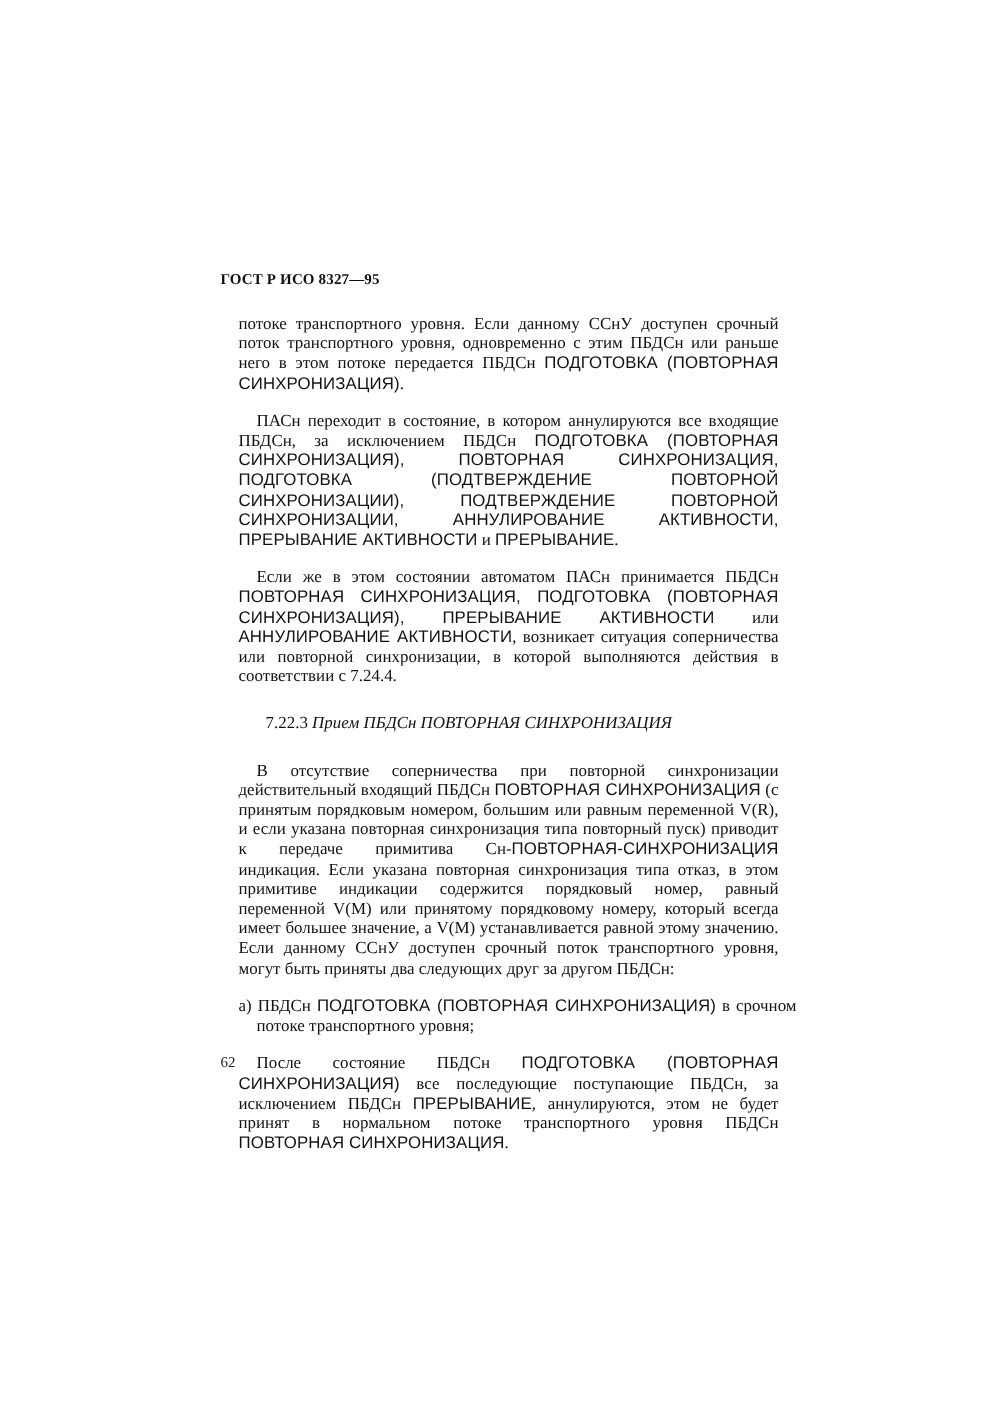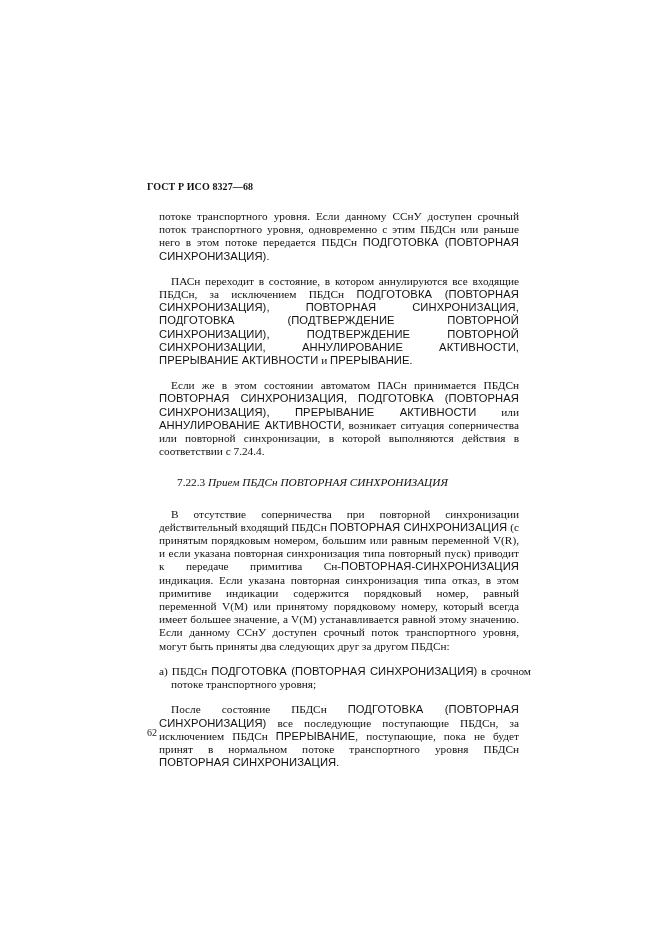--- a/index.html
+++ b/index.html
@@ -14,39 +14,39 @@
     font-weight: bold; font-size: 10px; letter-spacing: 0.1px;
     margin: 0 0 17px 0; line-height: 13px;
   }
   .body { font-size: 11.3px; line-height: 13.2px; text-align: justify; }
   .p { margin: 12px; text-indent: 12px; }
   .p.cont { text-indent: 0; }
   .caps { font-family: "Liberation Sans", "DejaVu Sans", sans-serif; font-size: 11.2px; letter-spacing: 0.1px; }
   .sec { margin: 18px; text-indent: 12px; }
   .sec .title { font-style: italic; }
   .li { margin: 0; padding-left: 24px; text-indent: -12px; }
-  .pagenum { position: absolute; left: 147px; top: 727px; font-family: "Liberation Serif", serif; font-size: 10px; color: #222; }
+  .pagenum { position: absolute; left: 147px; top: 703px; font-family: "Liberation Serif", serif; font-size: 10px; color: #222; }
 </style>
 </head>
 <body>
 
 <div class="page">
-  <div class="header">ГОСТ Р ИСО 8327—68</div>
+  <div class="header">ГОСТ Р ИСО 8327—95</div>
 
   <div class="body">
     <p class="p cont"><span>потоке транспортного уровня. Если данному ССнУ доступен срочный поток транспортного уровня, одновременно с этим ПБДСн или раньше него в этом потоке передается ПБДСн </span><span class="caps">ПОДГОТОВКА (ПОВТОРНАЯ СИНХРОНИЗАЦИЯ)</span><span>.</span></p>
 
     <p class="p"><span>ПАСн переходит в состояние, в котором аннулируются все входящие ПБДСн, за исключением ПБДСн </span><span class="caps">ПОДГОТОВКА (ПОВТОРНАЯ СИНХРОНИЗАЦИЯ), ПОВТОРНАЯ СИНХРОНИЗАЦИЯ, ПОДГОТОВКА (ПОДТВЕРЖДЕНИЕ ПОВТОРНОЙ СИНХРОНИЗАЦИИ), ПОДТВЕРЖДЕНИЕ ПОВТОРНОЙ СИНХРОНИЗАЦИИ, АННУЛИРОВАНИЕ АКТИВНОСТИ, ПРЕРЫВАНИЕ АКТИВНОСТИ</span><span> и </span><span class="caps">ПРЕРЫВАНИЕ</span><span>.</span></p>
 
     <p class="p"><span>Если же в этом состоянии автоматом ПАСн принимается ПБДСн </span><span class="caps">ПОВТОРНАЯ СИНХРОНИЗАЦИЯ, ПОДГОТОВКА (ПОВТОРНАЯ СИНХРОНИЗАЦИЯ), ПРЕРЫВАНИЕ АКТИВНОСТИ</span><span> или </span><span class="caps">АННУЛИРОВАНИЕ АКТИВНОСТИ</span><span>, возникает ситуация соперничества или повторной синхронизации, в которой выполняются действия в соответствии с 7.24.4.</span></p>
 
     <p class="sec"><span>7.22.3</span> <span class="title">Прием ПБДСн ПОВТОРНАЯ СИНХРОНИЗАЦИЯ</span></p>
 
     <p class="p"><span>В отсутствие соперничества при повторной синхронизации действительный входящий ПБДСн </span><span class="caps">ПОВТОРНАЯ СИНХРОНИЗАЦИЯ</span><span> (с принятым порядковым номером, большим или равным переменной V(R), и если указана повторная синхронизация типа повторный пуск) приводит к передаче примитива Сн-</span><span class="caps">ПОВТОРНАЯ-СИНХРОНИЗАЦИЯ</span><span> индикация. Если указана повторная синхронизация типа отказ, в этом примитиве индикации содержится порядковый номер, равный переменной V(M) или принятому порядковому номеру, который всегда имеет большее значение, а V(M) устанавливается равной этому значению. Если данному ССнУ доступен срочный поток транспортного уровня, могут быть приняты два следующих друг за другом ПБДСн:</span></p>
 
     <p class="li"><span>a)</span> <span>ПБДСн </span><span class="caps">ПОДГОТОВКА (ПОВТОРНАЯ СИНХРОНИЗАЦИЯ)</span><span> в срочном потоке транспортного уровня;</span></p>
 
 
-    <p class="p"><span>После состояние ПБДСн </span><span class="caps">ПОДГОТОВКА (ПОВТОРНАЯ СИНХРОНИЗАЦИЯ)</span><span> все последующие поступающие ПБДСн, за исключением ПБДСн </span><span class="caps">ПРЕРЫВАНИЕ</span><span>, поступающие, пока не будет принят в нормальном потоке транспортного уровня ПБДСн </span><span class="caps">ПОВТОРНАЯ СИНХРОНИЗАЦИЯ</span><span>.</span></p>
+    <p class="p"><span>После состояние ПБДСн </span><span class="caps">ПОДГОТОВКА (ПОВТОРНАЯ СИНХРОНИЗАЦИЯ)</span><span> все последующие поступающие ПБДСн, за исключением ПБДСн </span><span class="caps">ПРЕРЫВАНИЕ</span><span>, аннулируются, этом не будет принят в нормальном потоке транспортного уровня ПБДСн </span><span class="caps">ПОВТОРНАЯ СИНХРОНИЗАЦИЯ</span><span>.</span></p>
   </div>
 </div>
 
 <div class="pagenum">62</div>
 
 </body></html>

